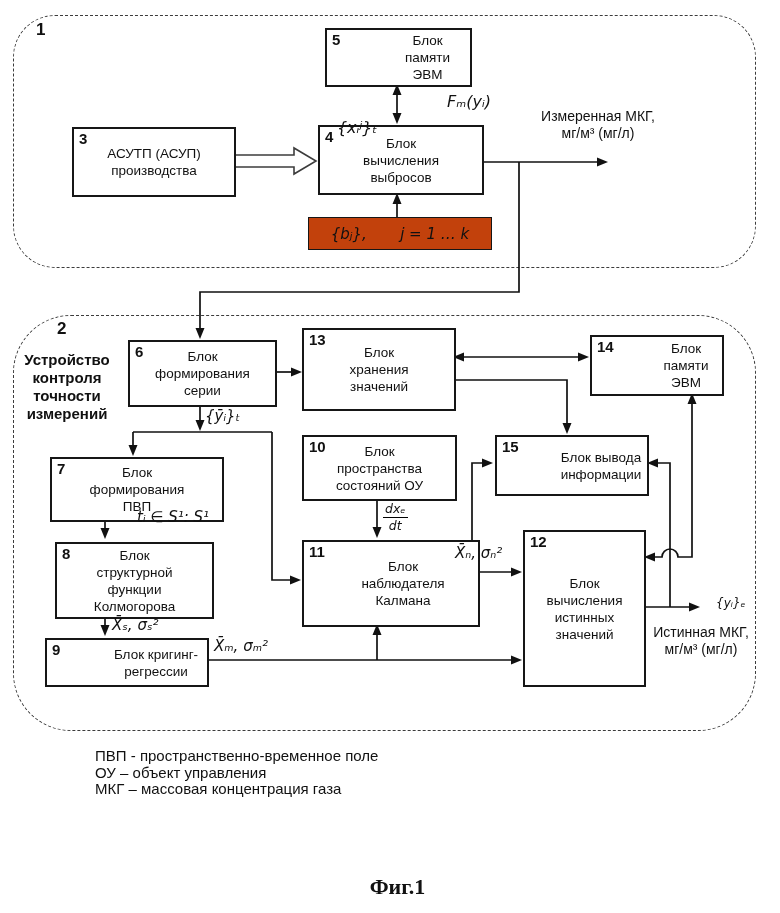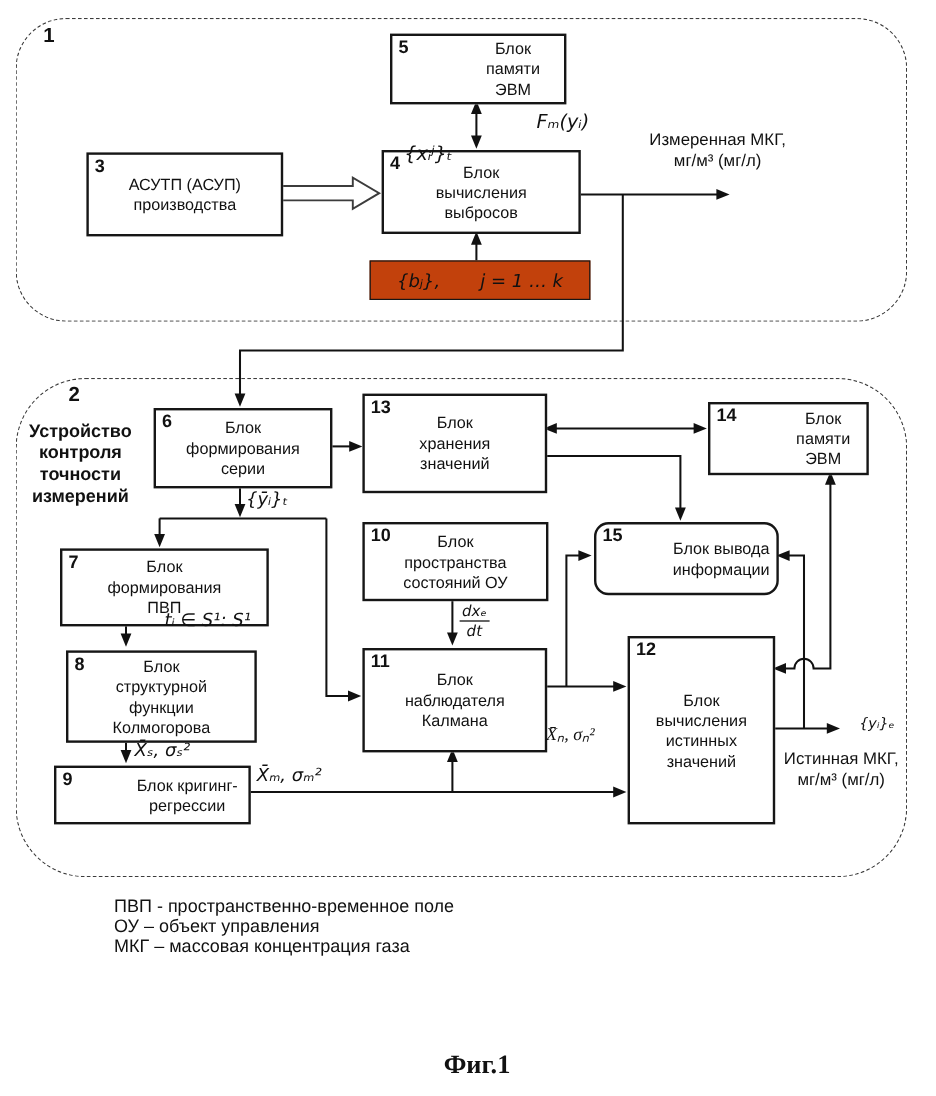--- a/index.html
+++ b/index.html
@@ -191,33 +191,33 @@
     <div class="btext">Блок
 формирования
 ПВП</div>
   </div>
   <div class="block" style="left:302px;top:435px;width:151px;height:62px;">
     <span class="num">10</span>
     <div class="btext">Блок
 пространства
 состояний ОУ</div>
   </div>
-  <div class="block pad" style="left:495px;top:435px;width:150px;height:57px;border-radius:12px;">
+  <div class="block pad" style="left:495px;top:435px;width:150px;height:57px;">
     <span class="num">15</span>
     <div class="btext">Блок вывода
 информации</div>
   </div>
   <div class="block" style="left:55px;top:542px;width:155px;height:73px;">
     <span class="num">8</span>
     <div class="btext">Блок
 структурной
 функции
 Колмогорова</div>
   </div>
-  <div class="block" style="left:302px;top:540px;width:150px;height:83px;">
+  <div class="block" style="left:302px;top:540px;width:150px;height:83px;padding-left:24px;">
     <span class="num">11</span>
     <div class="btext">Блок
 наблюдателя
 Калмана</div>
   </div>
   <div class="block" style="left:523px;top:530px;width:119px;height:153px;">
     <span class="num">12</span>
     <div class="btext">Блок
 вычисления
 истинных
@@ -230,21 +230,21 @@
   </div>
 
   <div class="mlabel" style="left:322px;top:118px;width:70px;text-align:center;font-size:16px;">{xᵢʲ}ₜ</div>
   <div class="mlabel" style="left:404px;top:92px;font-size:16px;margin-left:43px;">Fₘ(yᵢ)</div>
   <div class="tlabel" style="left:523px;top:108px;width:150px;">Измеренная МКГ,
 мг/м³ (мг/л)</div>
   <div class="mlabel" style="left:205px;top:407px;">{ȳᵢ}ₜ</div>
   <div class="mlabel" style="left:137px;top:508px;">tᵢ ∈ S¹: S¹</div>
   <div class="mlabel" style="left:112px;top:616px;">X̄ₛ, σₛ²</div>
   <div class="mlabel" style="left:214px;top:637px;">X̄ₘ, σₘ²</div>
-  <div class="mlabel" style="left:455px;top:601px;font-family:Liberation Serif, serif;">X̄ₙ, σₙ²</div>
+  <div class="mlabel" style="left:455px;top:544px;">X̄ₙ, σₙ²</div>
   <div class="mlabel" style="left:716px;top:596px;font-size:12px;">{yᵢ}ₑ</div>
   <div class="tlabel" style="left:638px;top:624px;width:126px;">Истинная МКГ,
 мг/м³ (мг/л)</div>
   <div class="frac" style="left:383px;top:502px;">
     <span class="nm">dxₑ</span>
     <span class="dn">dt</span>
   </div>
 
   <div id="legend">ПВП - пространственно-временное поле
 ОУ – объект управления

